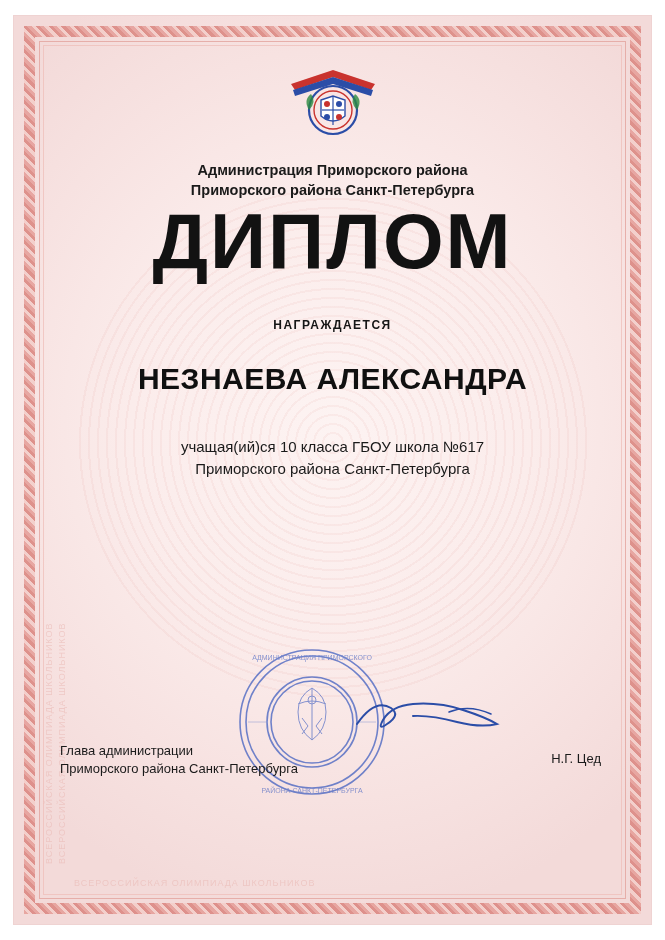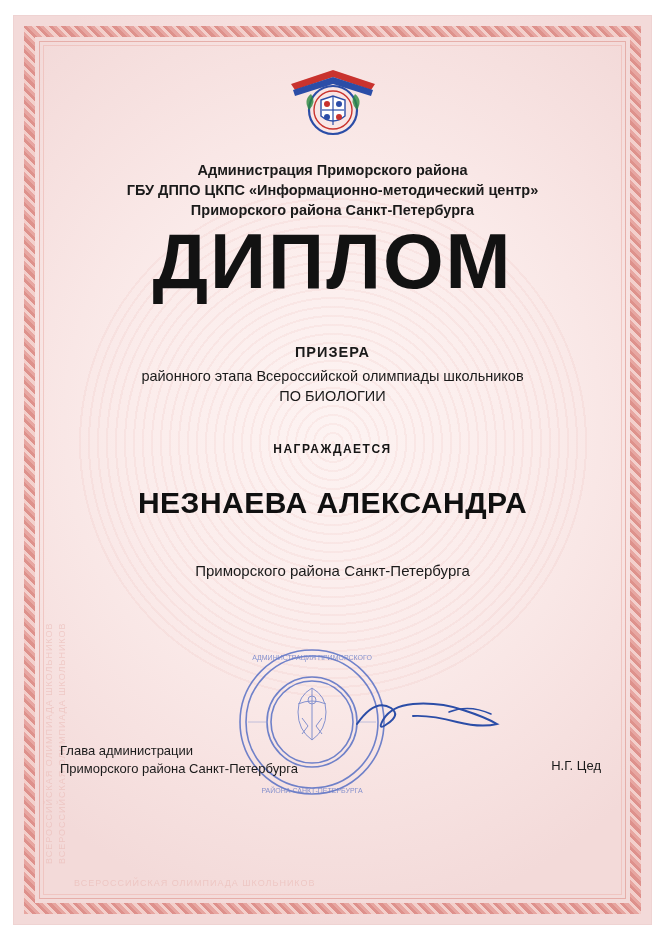--- a/index.html
+++ b/index.html
@@ -208,21 +208,21 @@
     left: 6px;
     bottom: 22px;
     text-align: left;
     font-size: 13px;
     line-height: 18px;
     color: #1a1a1a;
   }
   .sig-right {
     position: absolute;
     right: 10px;
-    bottom: 27px;
+    bottom: 34px;
     font-size: 13px;
     color: #1a1a1a;
   }
 
   .stamp {
     position: absolute;
     left: 50%;
     margin-left: -105px;
     bottom: -6px;
     width: 168px;
@@ -279,37 +279,32 @@
           <circle cx="54" cy="38" r="3" fill="#2b4da7"></circle>
           <circle cx="42" cy="51" r="3" fill="#2b4da7"></circle>
           <circle cx="54" cy="51" r="3" fill="#c9332e"></circle>
           <path d="M24 44 q-6 -10 2 -16 q6 8 -2 16 Z" fill="#2b8a3e" opacity="0.8"></path>
           <path d="M72 44 q6 -10 -2 -16 q-6 8 2 16 Z" fill="#2b8a3e" opacity="0.8"></path>
         </svg>
       </div>
 
       <div class="header-lines">
         <div>Администрация Приморского района</div>
-        <div>ГБУ ДППО ЦКПС «Информационно-методический центр»</div>
         <div>Приморского района Санкт-Петербурга</div>
       </div>
 
       <div class="title">ДИПЛОМ</div>
 
-      <div class="subtitle-block">
-        <div class="sub-prize">ПРИЗЕРА</div>
-        <div class="sub-stage">районного этапа Всероссийской олимпиады школьников</div>
-        <div class="sub-subject">ПО БИОЛОГИИ</div>
-      </div>
 
       <div class="awarded">НАГРАЖДАЕТСЯ</div>
 
       <div class="recipient">НЕЗНАЕВА АЛЕКСАНДРА</div>
 
       <div class="details">
+        <div>учащая(ий)ся 10 класса ГБОУ школа №617</div>
         <div>Приморского района Санкт-Петербурга</div>
       </div>
 
       <div class="sig-area">
 
         <div class="stamp">
           <svg width="168" height="168" viewBox="0 0 168 168" xmlns="http://www.w3.org/2000/svg" opacity="0.72">
             <g fill="none" stroke="#3b5bbf" stroke-width="1.6">
               <circle cx="84" cy="84" r="72"></circle>
               <circle cx="84" cy="84" r="66"></circle>

